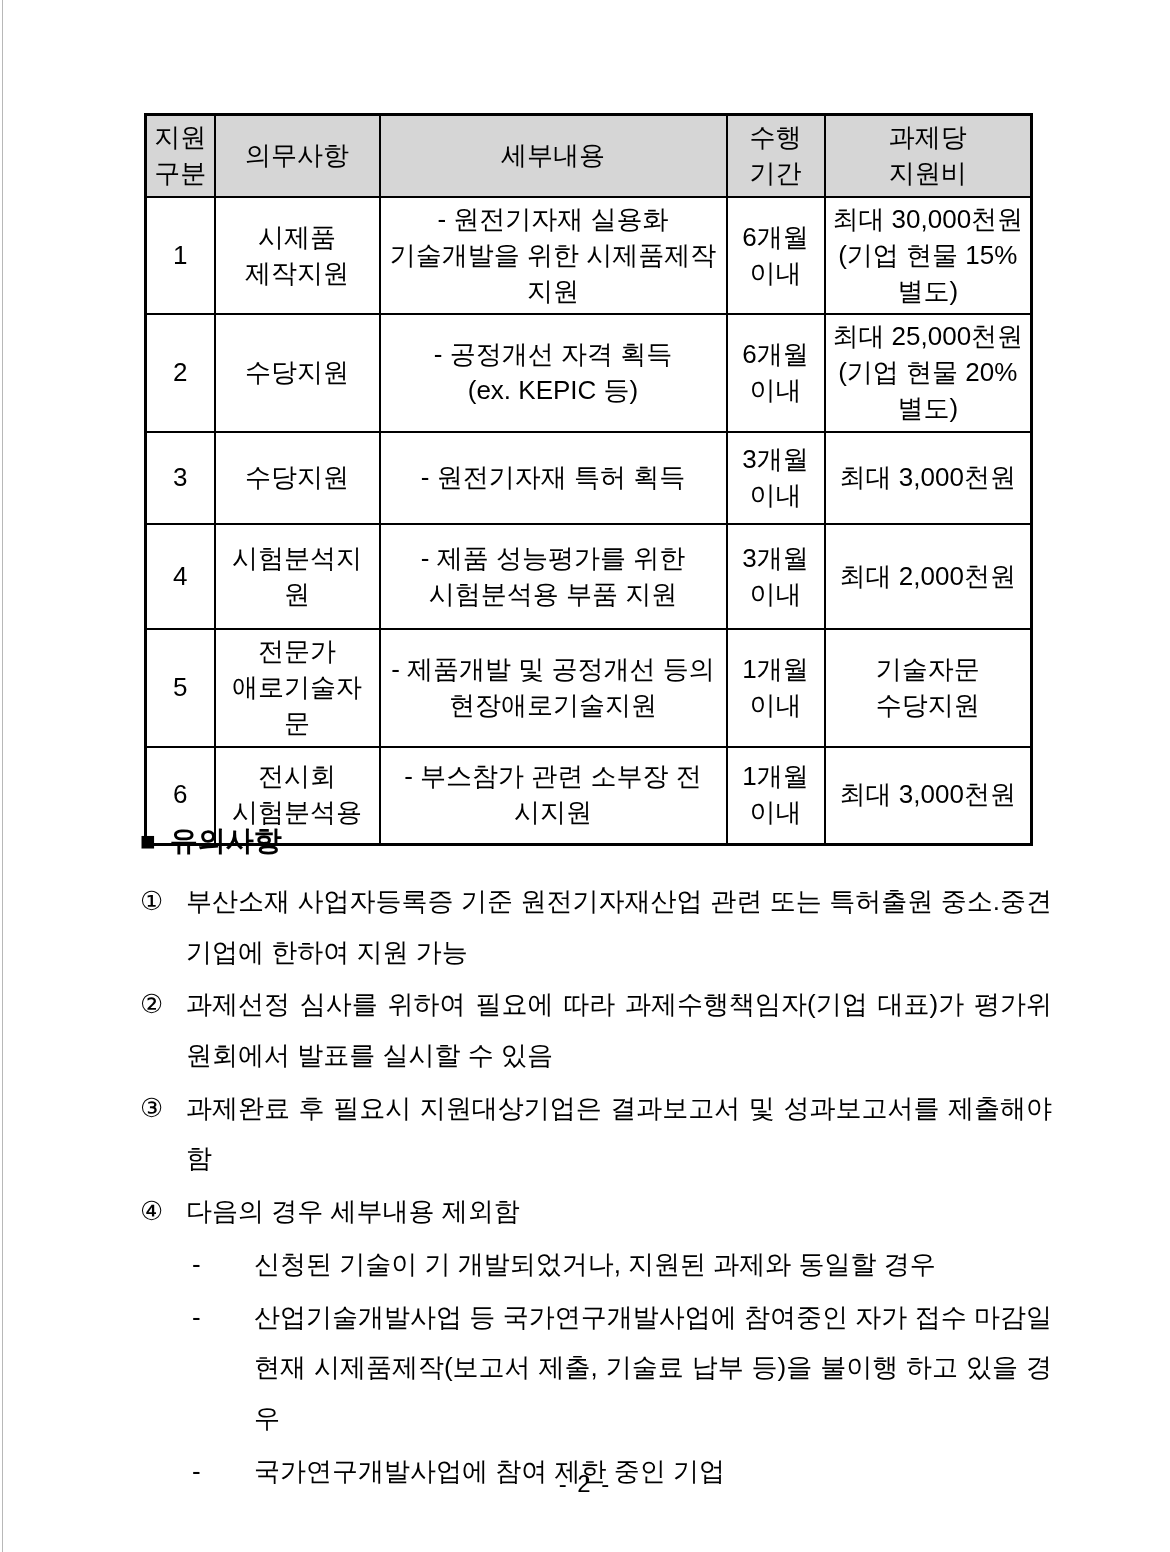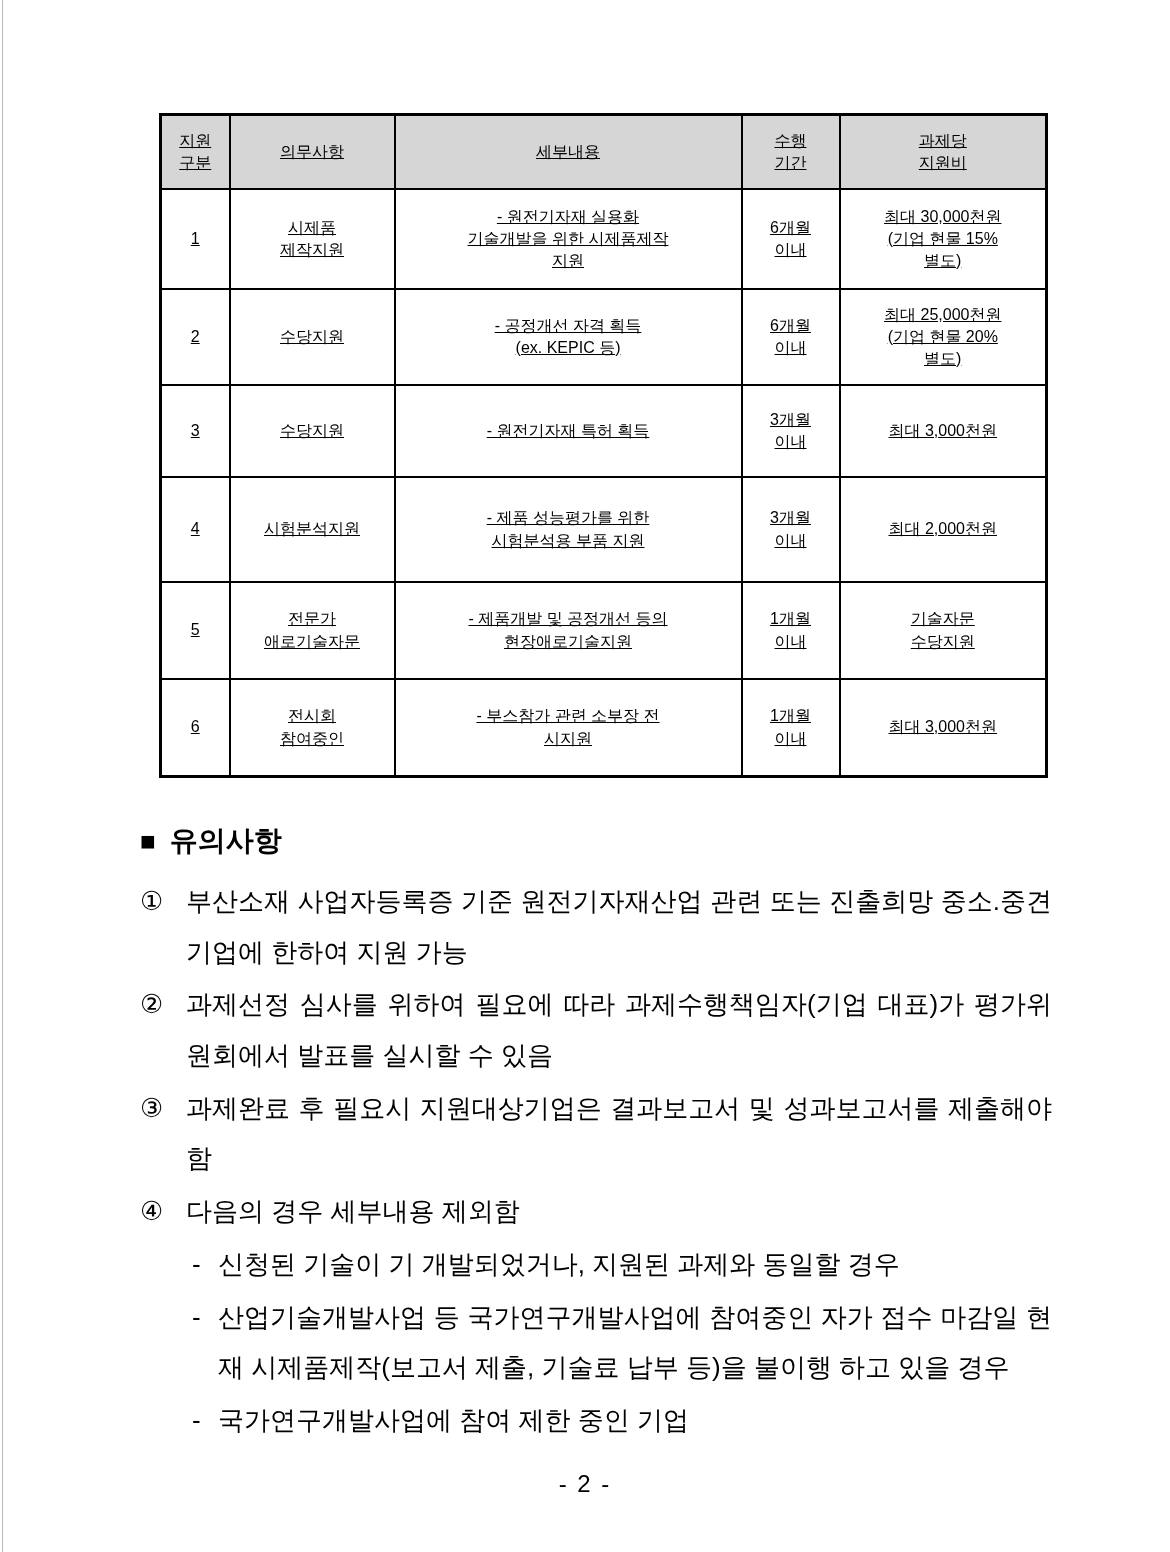--- a/index.html
+++ b/index.html
@@ -21,29 +21,28 @@
     left: 2px;
     top: 0;
     width: 1px;
     height: 100%;
     background: #b8b8b8;
   }
 
   
   table.support-table {
     position: absolute;
-    left: 159px;
+    left: 144px;
     top: 113px;
     width: 886px;
     border-collapse: collapse;
     table-layout: fixed;
     border: 3px solid #000000;
-    font-size: 16px;
+    font-size: 26px;
     line-height: 1.38;
-    text-decoration: underline;
   }
   table.support-table th,
   table.support-table td {
     border: 2px solid #000000;
     vertical-align: middle;
     text-align: center;
     padding: 4px 6px;
     white-space: pre-line;
     font-weight: normal;
     overflow: hidden;
@@ -108,20 +107,21 @@
     font-size: 26px;
     line-height: 1.95;
     margin-bottom: 2px;
   }
   .subnote .dash {
     flex: 0 0 16px;
   }
   .subnote .note-text {
     flex: 1;
     text-align: justify;
+    margin-left: 36px;
   }
   .page-number {
     position: absolute;
     left: 0;
     top: 1470px;
     width: 1170px;
     text-align: center;
     font-size: 24px;
     letter-spacing: 2px;
   }
@@ -201,39 +201,39 @@
         <td class="c-detail">- 제품개발 및 공정개선 등의
   현장애로기술지원</td>
         <td class="c-period">1개월
 이내</td>
         <td class="c-cost">기술자문
 수당지원</td>
       </tr>
       <tr class="rh5">
         <td class="c-no">6</td>
         <td class="c-field">전시회
-참여중인</td>
+시험분석용</td>
         <td class="c-detail">- 부스참가 관련 소부장 전
   시지원</td>
         <td class="c-period">1개월
 이내</td>
         <td class="c-cost">최대 3,000천원</td>
       </tr>
     </tbody>
   </table>
 
   <div class="notes">
     <div class="notes-heading">
       <span class="sq">■</span>
       <span>유의사항</span>
     </div>
 
     <div class="note-item">
       <span class="marker">①</span>
-      <div class="note-text">부산소재 사업자등록증 기준 원전기자재산업 관련 또는 진출희망 중소.중견기업에 한하여 지원 가능</div>
+      <div class="note-text">부산소재 사업자등록증 기준 원전기자재산업 관련 또는 특허출원 중소.중견기업에 한하여 지원 가능</div>
     </div>
 
     <div class="note-item">
       <span class="marker">②</span>
       <div class="note-text">과제선정 심사를 위하여 필요에 따라 과제수행책임자(기업 대표)가 평가위원회에서 발표를 실시할 수 있음</div>
     </div>
 
     <div class="note-item">
       <span class="marker">③</span>
       <div class="note-text">과제완료 후 필요시 지원대상기업은 결과보고서 및 성과보고서를 제출해야 함</div>

